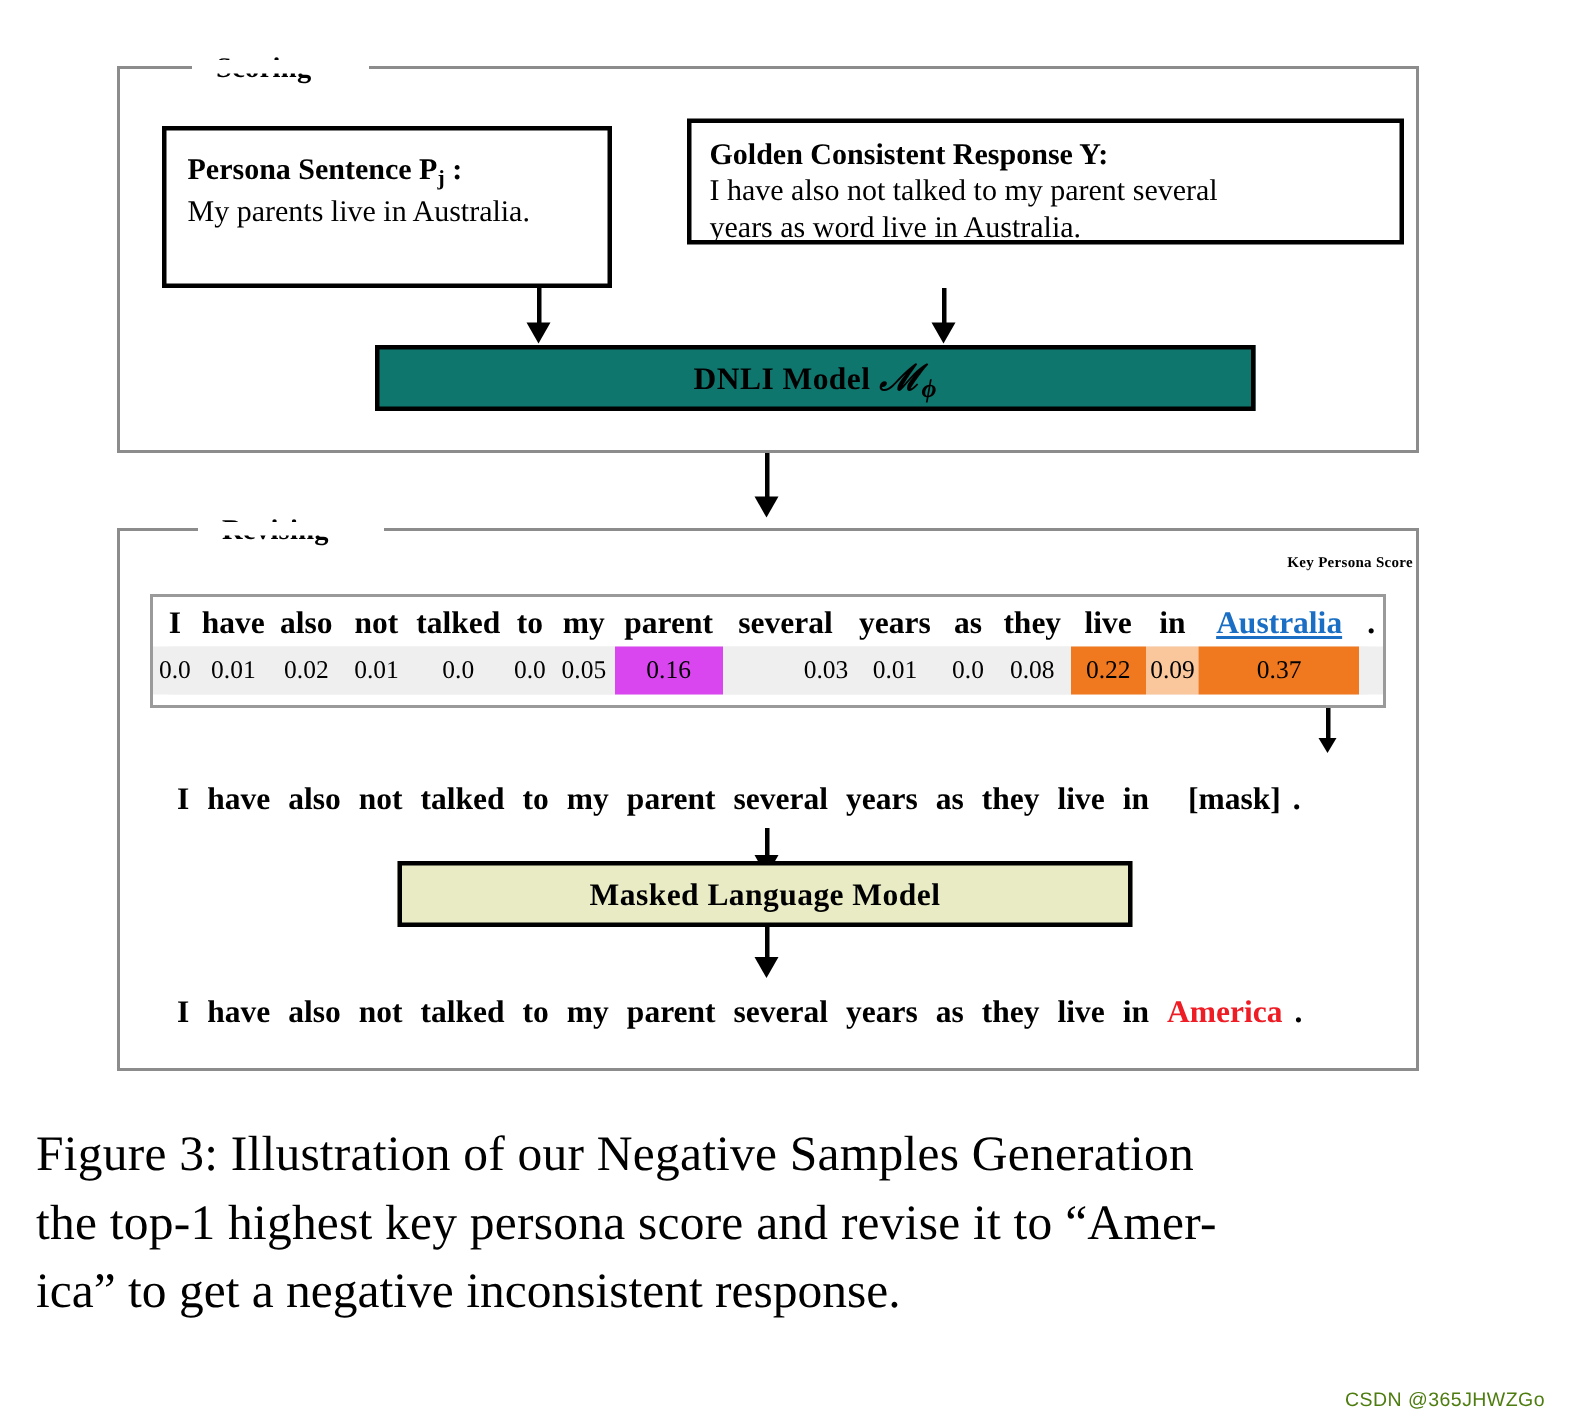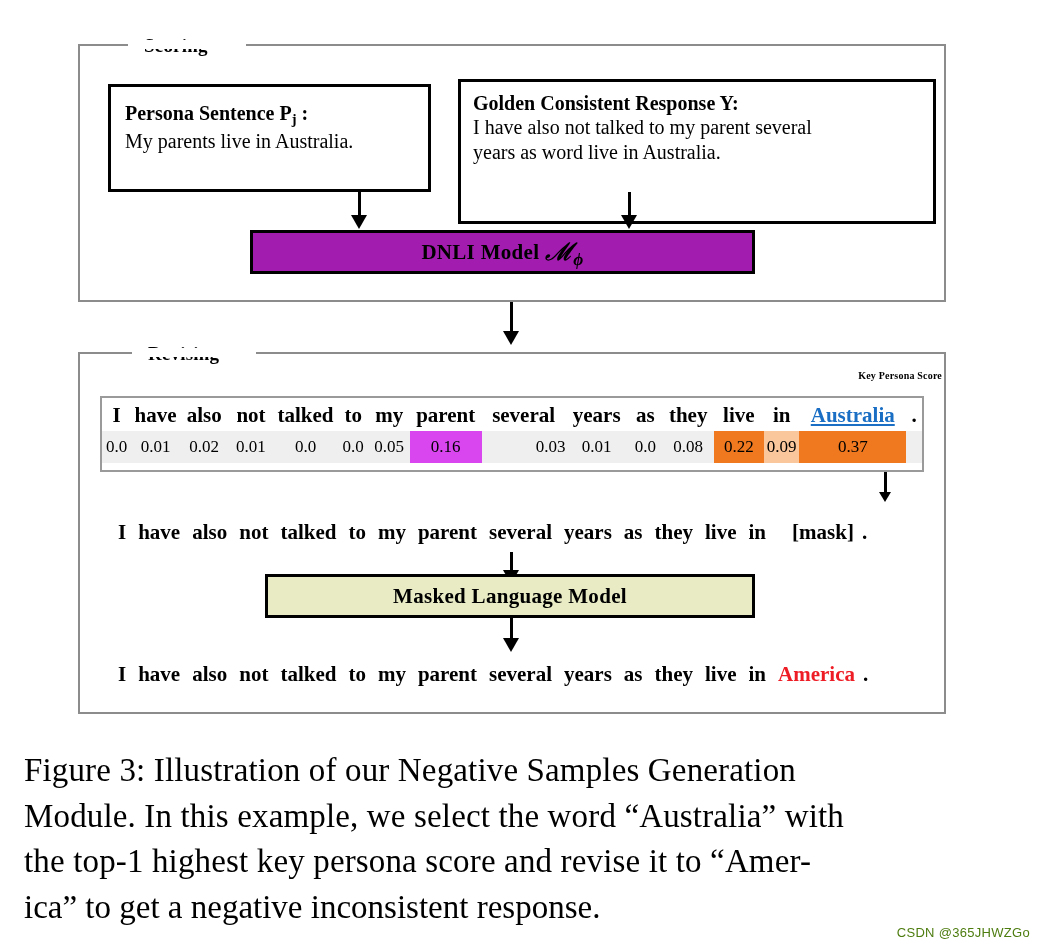--- a/index.html
+++ b/index.html
@@ -175,38 +175,38 @@
   }
 </style>
 </head>
 <body>
 
 <div class="group-frame" style="left:78px; top:44px; width:868px; height:258px;"></div>
 <div class="group-title" style="left:134px; top:36px;">Scoring</div>
 
 <div class="abs" style="left:128px; top:40px; width:118px; height:9px; background:#ffffff;"></div>
 
-<div class="hardbox" style="left:108px; top:84px; width:323px; height:108px; padding:14px 14px 0 14px;">
+<div class="hardbox" style="left:108px; top:84px; width:300px; height:108px; padding:14px 14px 0 14px;">
   <span class="ttl"><span>Persona Sentence P</span><span class="sub">j</span><span> :</span></span>
   <span class="bdy">My parents live in Australia.</span>
 </div>
 
-<div class="hardbox" style="left:458px; top:79px; width:478px; height:145px; padding:9px 12px 0 12px;">
+<div class="hardbox" style="left:458px; top:79px; width:478px; height:84px; padding:9px 12px 0 12px;">
   <span class="ttl">Golden Consistent Response Y:</span>
   <span class="bdy"> I have also not talked to my parent several</span>
   <span class="bdy">years as word live in Australia.</span>
 </div>
 
 <div class="arrow-v" style="left:358px; top:192px; height:25px;"></div>
 <div class="arrow-head-down" style="left:351px; top:215px;"></div>
 
 <div class="arrow-v" style="left:628px; top:192px; height:25px;"></div>
 <div class="arrow-head-down" style="left:621px; top:215px;"></div>
 
-<div class="modelbox" style="left:250px; top:230px; width:505px; height:44px; background:#a21caf;">
+<div class="modelbox" style="left:250px; top:230px; width:587px; height:44px; background:#0f766e;">
   <span>DNLI Model</span>
   <span class="mathcal"><span>ℳ</span><span class="sub">ϕ</span></span>
 </div>
 
 <div class="arrow-v" style="left:510px; top:302px; height:32px;"></div>
 <div class="arrow-head-down" style="left:503px; top:331px;"></div>
 
 <div class="group-frame" style="left:78px; top:352px; width:868px; height:362px;"></div>
 <div class="group-title" style="left:138px; top:344px;">Revising</div>
 <div class="abs" style="left:132px; top:348px; width:124px; height:9px; background:#ffffff;"></div>
@@ -298,18 +298,17 @@
     <span class="w">as</span>
     <span class="w">they</span>
     <span class="w">live</span>
     <span class="w">in</span>
     <span class="w red">America</span>
     <span class="w punct">.</span>
   </div>
 
 <div class="caption" style="left:24px; top:748px; width:998px;">
     <span style="white-space: nowrap; letter-spacing: 0.15px;">Figure 3: Illustration of our Negative Samples Generation</span>
-    <span style="white-space: nowrap; letter-spacing: 0.15px;">Module. In this example, we select the word “Australia” with</span>
     <span style="white-space: nowrap; letter-spacing: 0.15px;">the top-1 highest key persona score and revise it to “Amer-</span>
     <span style="text-align: left;">ica” to get a negative inconsistent response.</span>
   </div>
 
 <div class="watermark" style="right:16px; bottom:10px;">CSDN @365JHWZGo</div>
 
 </body></html>

